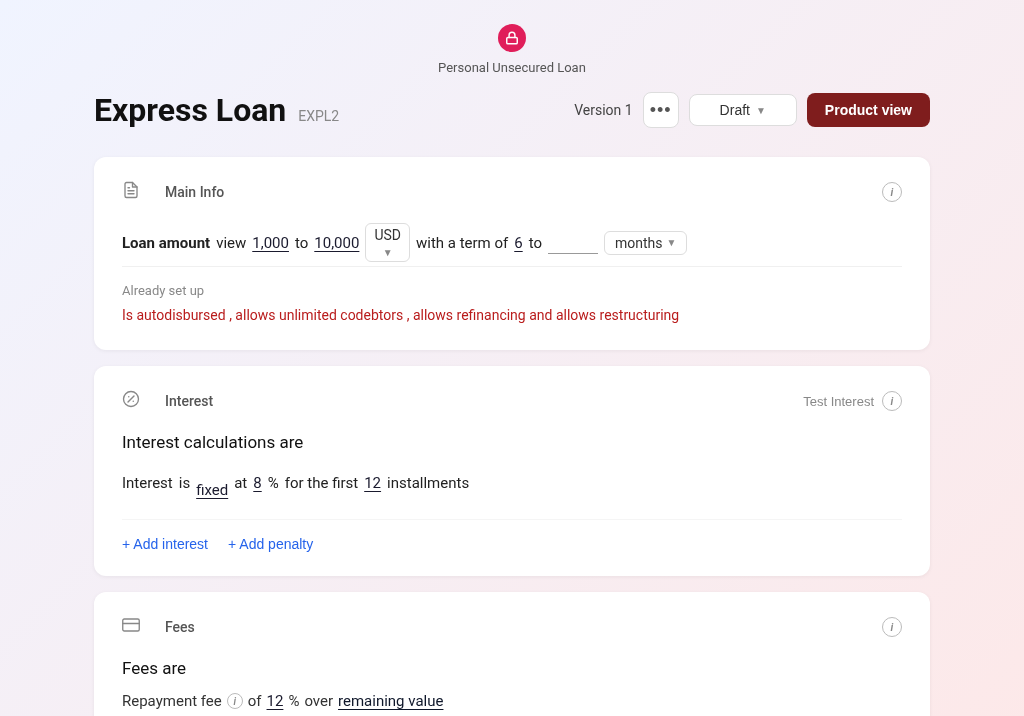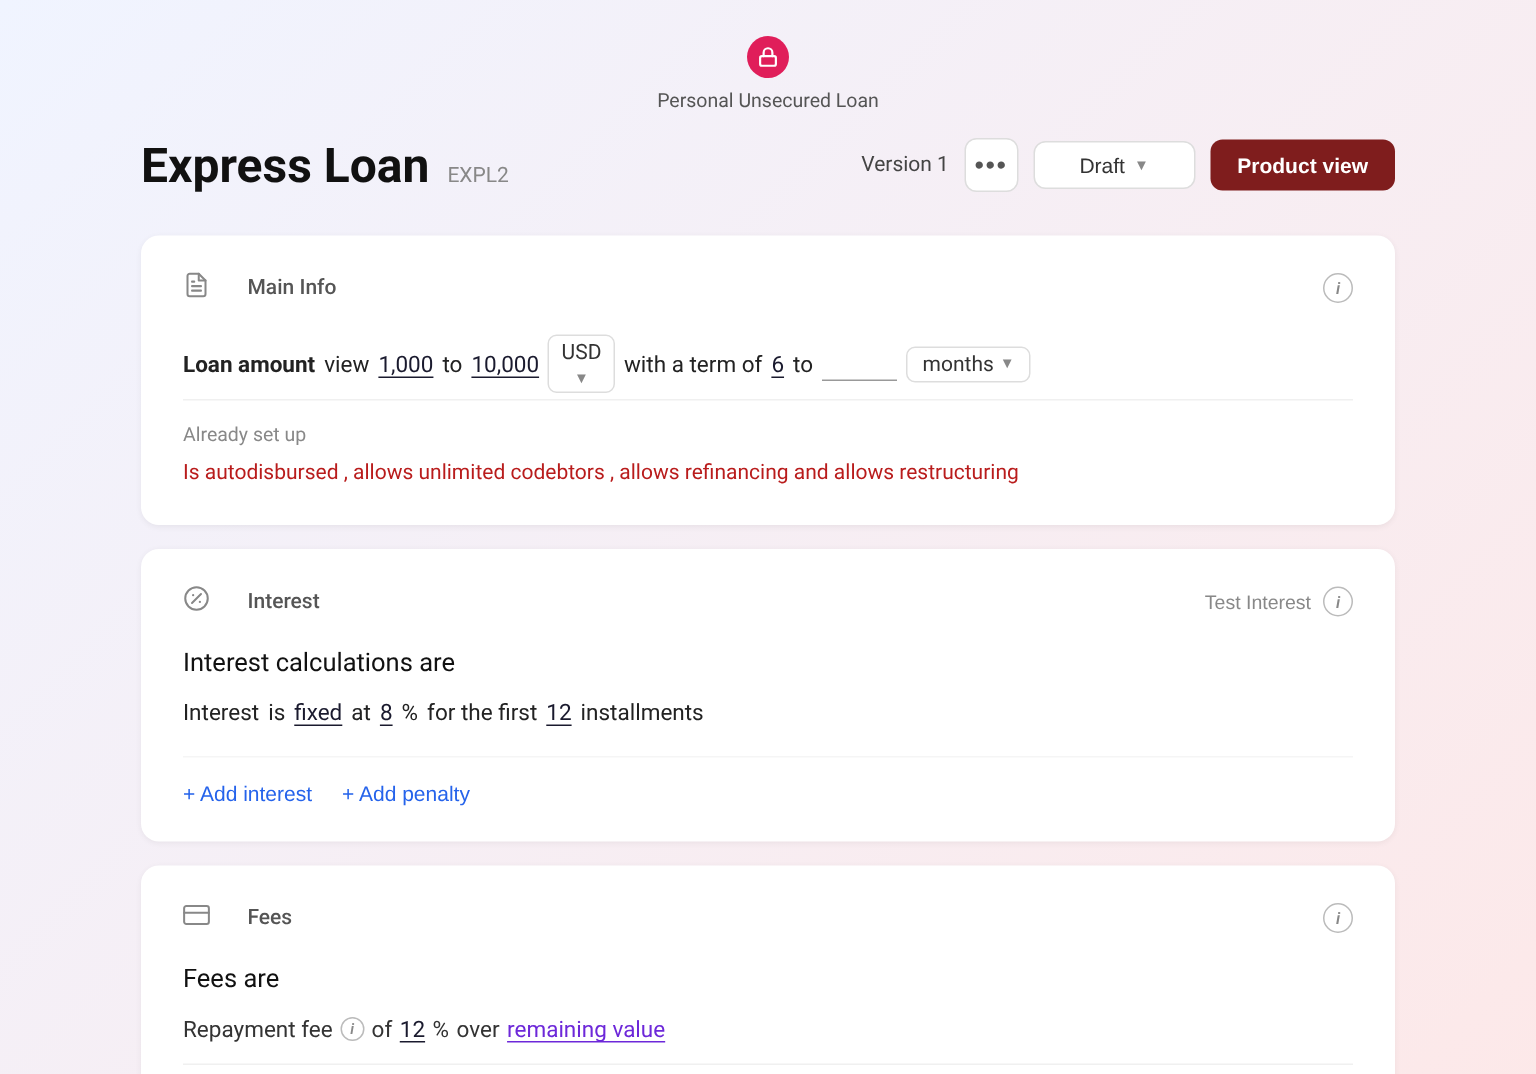--- a/index.html
+++ b/index.html
@@ -248,20 +248,21 @@
       align-items: center;
       gap: 6px;
       font-size: 15px;
       color: #222;
       flex-wrap: wrap;
     }
     .fixed-badge {
       text-decoration: underline;
       text-underline-offset: 3px;
       color: #1a1a2e;
+      margin-top: 15px;
     }
     .add-actions {
       display: flex;
       gap: 20px;
       margin-top: 20px;
       padding-top: 16px;
       border-top: 1px solid #f5f5f5;
     }
     .add-link {
       font-size: 14px;
@@ -278,21 +279,21 @@
       font-size: 15px;
       color: #333;
       display: flex;
       align-items: center;
       gap: 5px;
       flex-wrap: wrap;
     }
     .remaining-value {
       text-decoration: underline;
       text-underline-offset: 3px;
-      color: #6d28d9;
+      color: #0f172a;
     }
     .divider {
       border: none;
       border-top: 1px solid #f0f0f0;
       margin: 14px 0;
     }
   </style>
 </head>
 <body>
 

